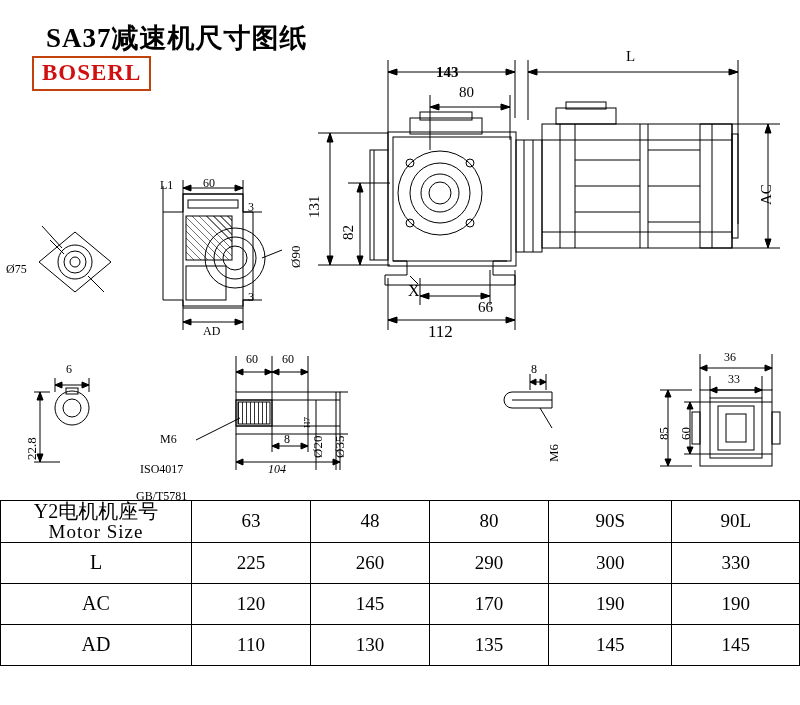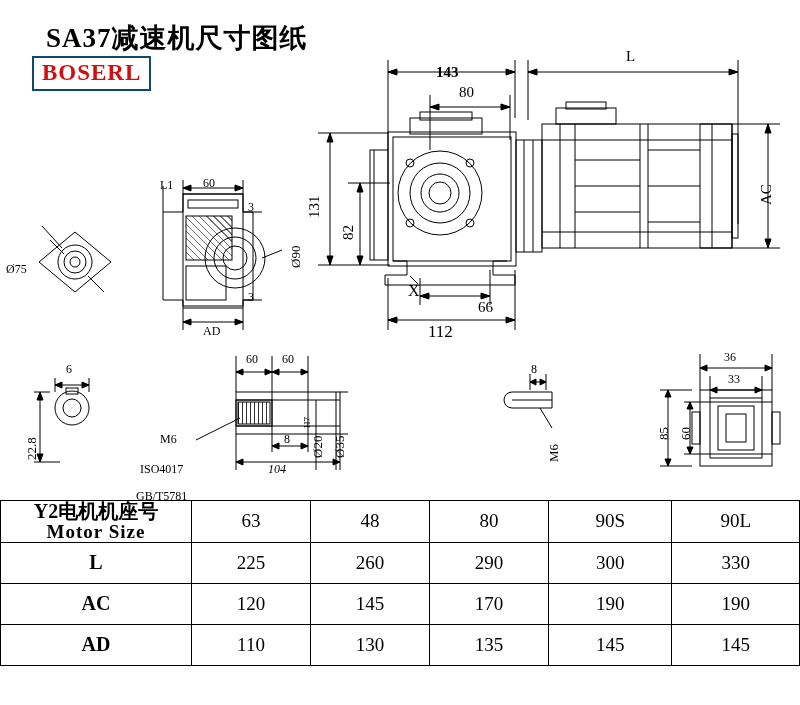--- a/index.html
+++ b/index.html
@@ -12,21 +12,21 @@
 
   
   .title{
     position:absolute;left:46px;top:20px;
     font-family:"Liberation Serif",serif;
     font-size:27px;font-weight:bold;letter-spacing:1px;
     white-space:nowrap;
   }
   .logo{
     position:absolute;left:32px;top:56px;
-    border:2px solid #0c4a6e;
+    border:2px solid #c2410c;
     padding:2px 8px 3px 8px;
     color:#d01010;
     font-family:"Liberation Serif",serif;
     font-weight:bold;font-size:23px;letter-spacing:1px;
   }
   .dim{position:absolute;font-size:15px;font-family:"Liberation Serif",serif;white-space:nowrap;}
   .dimv{position:absolute;font-size:15px;font-family:"Liberation Serif",serif;white-space:nowrap;
          transform:rotate(-90deg);transform-origin:left top;}
   .sm{font-size:12px;}
   .hatch{
@@ -43,21 +43,21 @@
     width:800px;
   }
   table.spec td{
     border:1px solid #000;
     text-align:center;
     font-family:"Liberation Serif",serif;
     font-size:19px;
     height:40px;
     padding:0;
   }
-  table.spec td.lbl{width:190px;font-size:20px;line-height:1.05;font-weight:bold;}
+  table.spec td.lbl{width:190px;font-size:20px;line-height:1.05;}
   table.spec td.lbl .cn{font-size:20px;}
   table.spec td.lbl .en{font-size:19px;letter-spacing:1px;}
 </style>
 </head>
 <body>
 
 <div class="page">
 
   <div class="title">SA37减速机尺寸图纸</div>
   <div class="logo">BOSERL</div>

